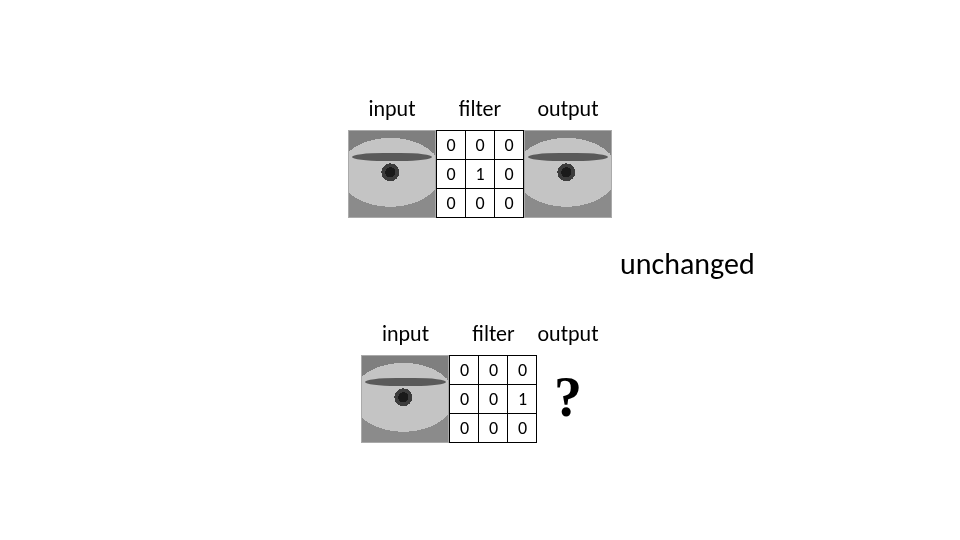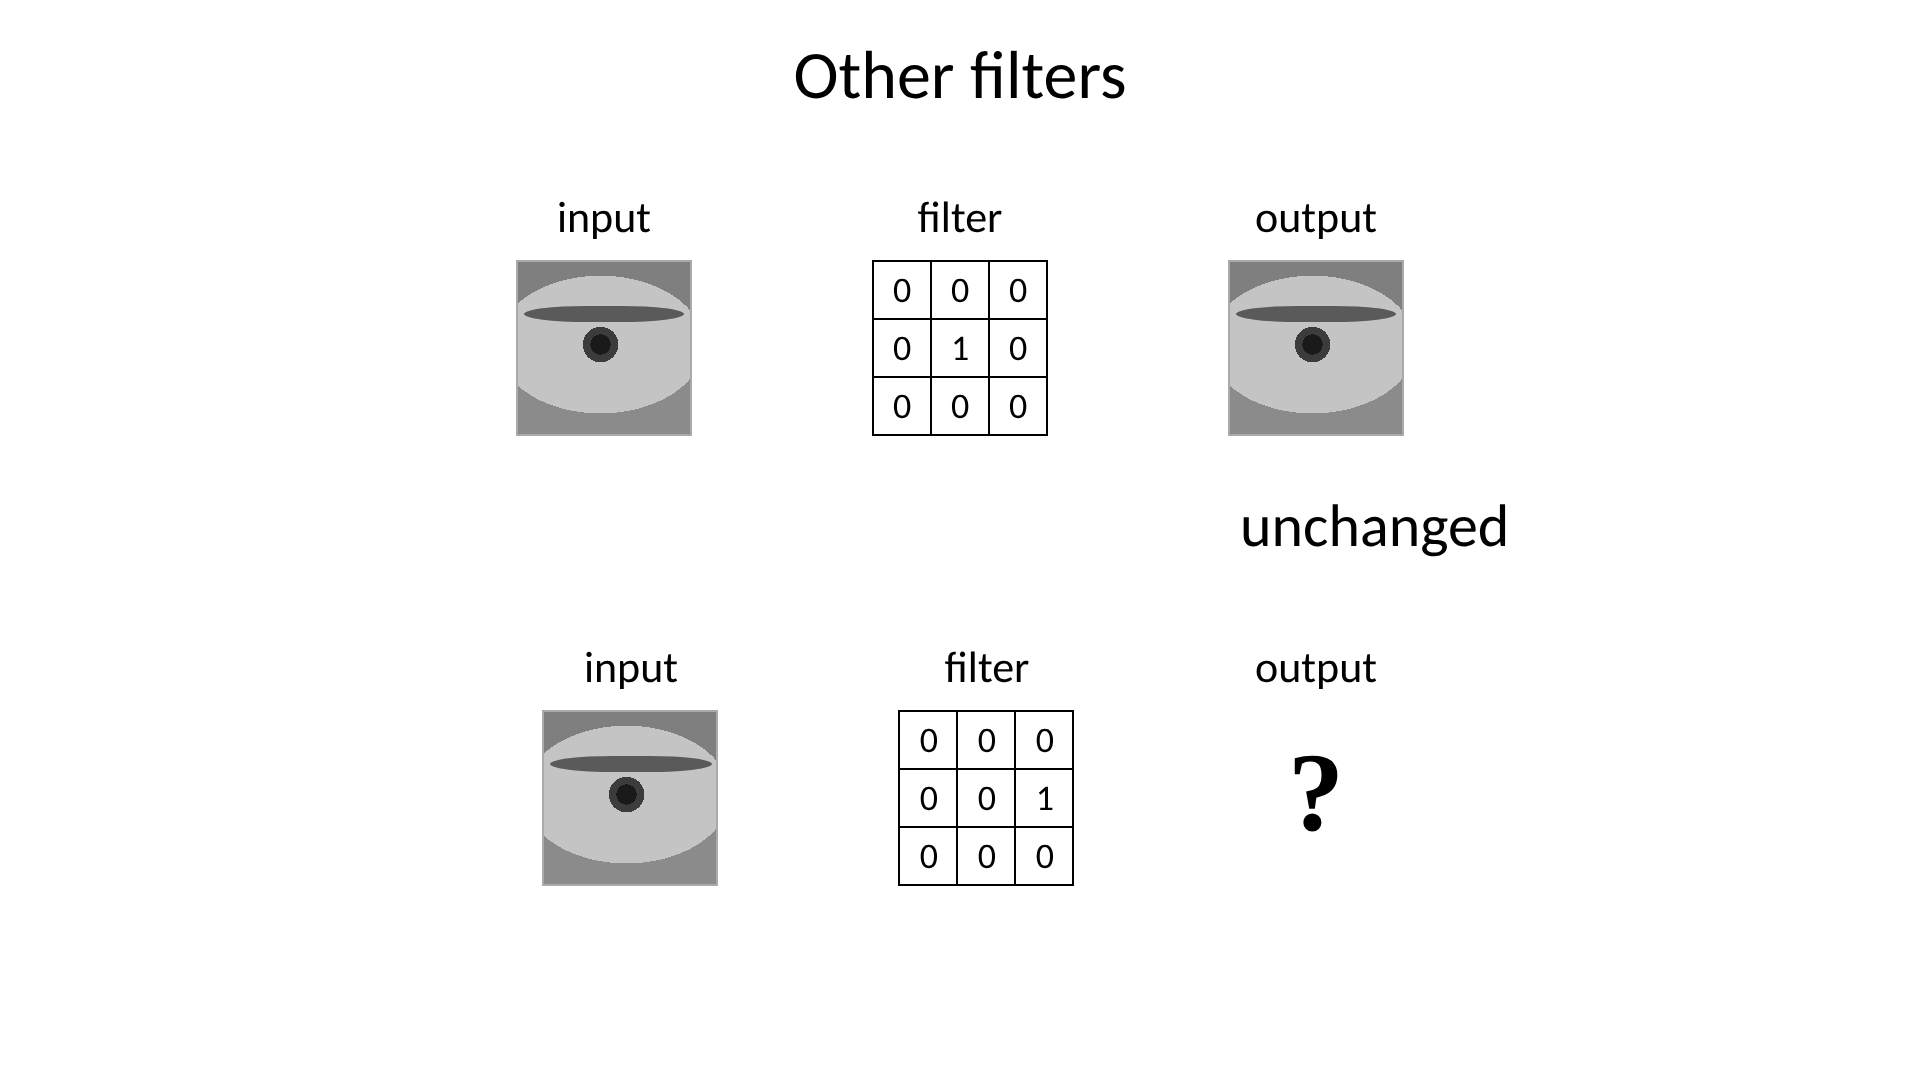--- a/index.html
+++ b/index.html
@@ -1,36 +1,35 @@
 <!DOCTYPE html>
 <html><head>
 <meta charset="utf-8">
 <style>
   html,body{margin:0;padding:0;width:960px;height:540px;background:#fff;font-family:Calibri,Arial,sans-serif;color:#000}
   .slide{width:960px;height:540px;position:relative}
   .title{position:absolute;top:18px;left:0;width:100%;text-align:center;font-size:34px}
-  .row{position:absolute;left:0;width:100%;display:flex;justify-content:center;align-items:flex-start;gap:90px}
+  .row{position:absolute;left:0;width:100%;display:flex;justify-content:center;align-items:flex-start;}
   .block{display:flex;flex-direction:column;align-items:center}
   .lbl{font-size:22px;margin-bottom:8px}
   .eye{width:86px;height:86px;border:1px solid #aaa;position:relative;overflow:hidden;background:
        radial-gradient(circle at 48% 48%,#1a1a1a 0 8%,transparent 8%),
        radial-gradient(circle at 48% 48%,#3c3c3c 0 14%,transparent 14%),
        radial-gradient(ellipse 60% 40% at 48% 48%,#c4c4c4 0 100%,transparent 100%),
        linear-gradient(180deg,#7f7f7f 0 30%,#a0a0a0 30% 65%,#8b8b8b 65% 100%)}
   .eye::before{content:"";position:absolute;left:3%;right:3%;top:25%;height:10%;background:#5a5a5a;border-radius:50%/60%}
   .kernel{border-collapse:collapse}
   .kernel td{width:26px;height:26px;border:1.5px solid #000;text-align:center;vertical-align:middle;font-size:18px;font-family:Calibri,Arial,sans-serif}
   .caption{position:absolute;font-size:30px}
   .qmark{font-size:56px;font-weight:700;font-family:Georgia,serif;line-height:1;margin-top:14px}
 </style>
 </head>
 <body>
 <div class="slide">
 
-<div class="title">Other filters</div>
 
 <div class="row" style="top:95px">
   <div class="block">
     <div class="lbl">input</div>
     <div class="eye"></div>
   </div>
   <div class="block">
     <div class="lbl">filter</div>
     <table class="kernel">
       <tbody>

